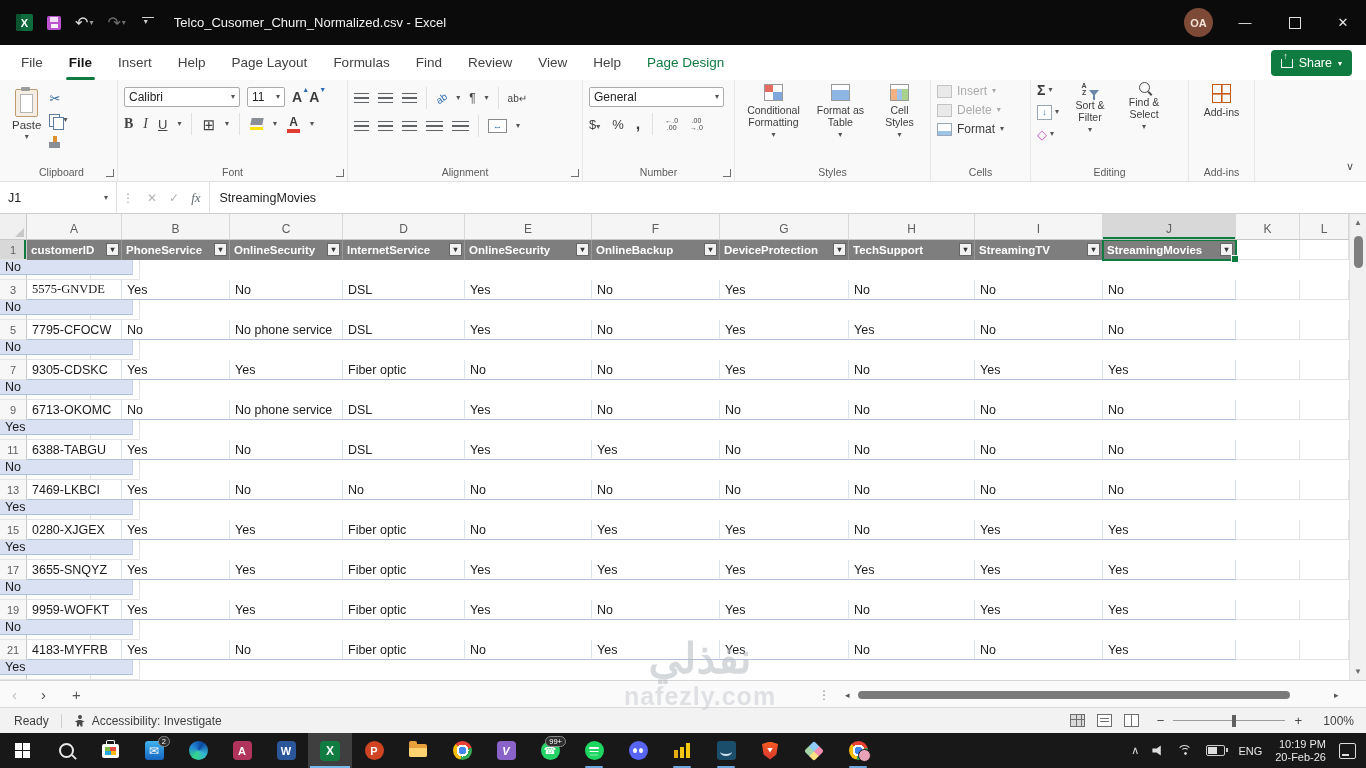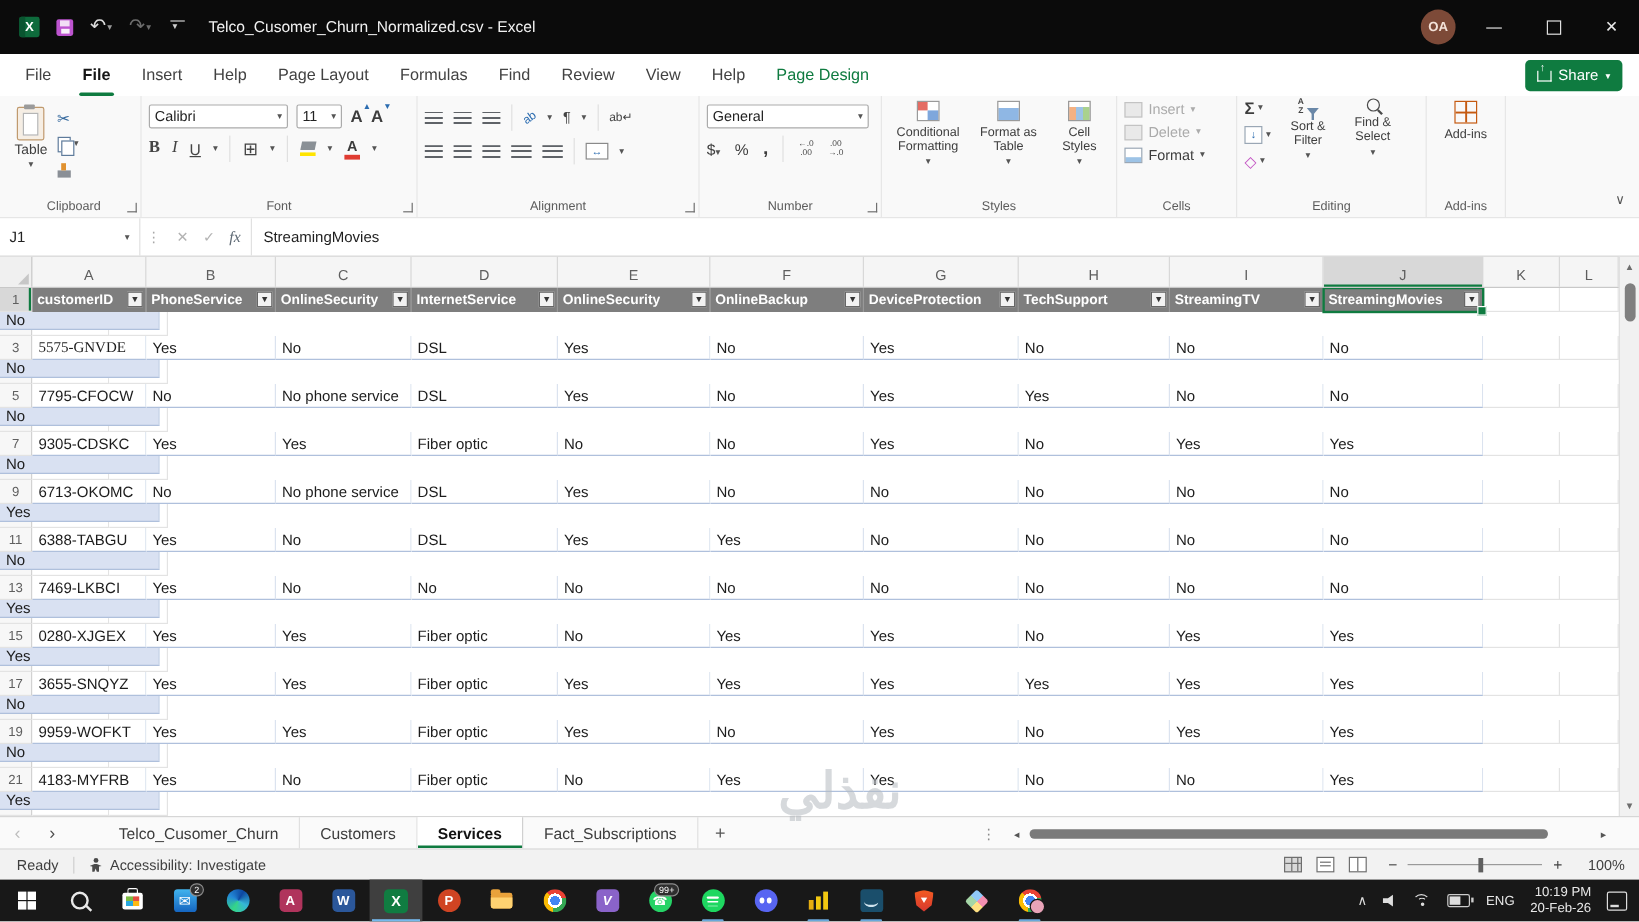--- a/index.html
+++ b/index.html
@@ -289,21 +289,21 @@
   <span class="shic"></span>
   <span>Share</span>
   <span class="shcaret">▾</span>
 </div>
 
 <div class="band" id="ribbon">
 
   <div class="rgroup g-clip">
     <div class="pastebtn">
       <span class="ic-paste"></span>
-      <span>Table</span>
+      <span>Paste</span>
       <span class="caret">▾</span>
     </div>
     <div class="minicol">
       <span class="mbtn">
           <span class="ic-cut">✂</span>
         </span>
       <span class="mbtn">
           <span class="ic-copy"></span>
           <span class="caret">▾</span>
         </span>
@@ -896,26 +896,20 @@
 
 <div id="vscroll">
   <span class="varr" style="top:4px">▲</span>
   <span id="vthumb"></span>
   <span class="varr" style="bottom:4px">▼</span>
 </div>
 
 <div class="band" id="stabs">
   <span class="snav dim">‹</span>
   <span class="snav">›</span>
-  <div id="stablist">
-      <div class="stab">Telco_Cusomer_Churn</div>
-      <div class="stab">Customers</div>
-      <div class="stab active">Services</div>
-      <div class="stab">Fact_Subscriptions</div>
-    </div>
   <span id="newsheet">+</span>
   <span id="skebab">⋮</span>
   <span class="harr" id="hleft">◂</span>
   <span id="hthumb"></span>
   <span class="harr" id="hright">▸</span>
 </div>
 
 <div class="band" id="sbar">
   <span id="sready">Ready</span>
   <span class="sdiv"></span>
@@ -1014,13 +1008,14 @@
     <span id="clock">
       <span>10:19 PM</span><br>
       <span>20-Feb-26</span>
     </span>
     <span class="noti"></span>
   </div>
 </div>
 
 <div id="wm">
   <div class="wm-ar">نفذلي</div>
+  <div class="wm-dom">nafezly.com</div>
 </div>
 
 </body></html>

